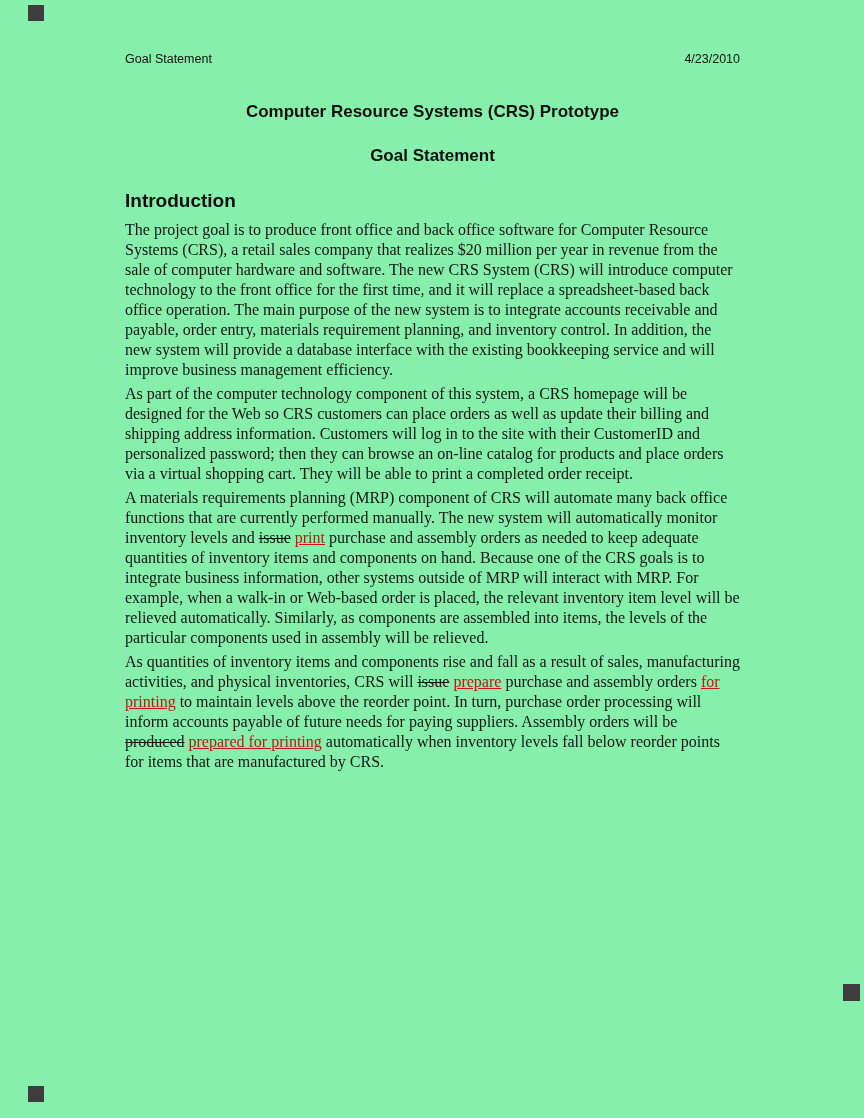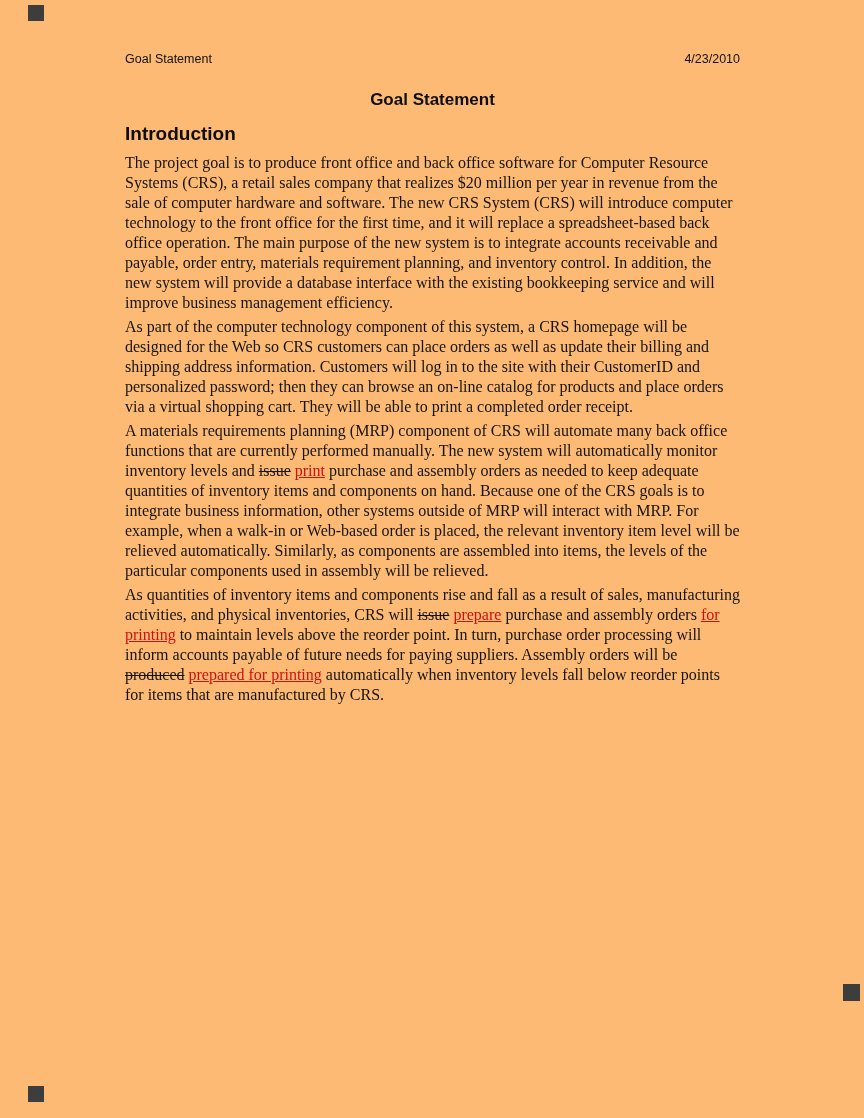--- a/index.html
+++ b/index.html
@@ -7,21 +7,21 @@
     padding: 0;
     width: 864px;
     height: 1118px;
     background: #f2f2f0;
     overflow: hidden;
   }
   .page {
     position: relative;
     width: 864px;
     height: 1118px;
-    background: #fdba74;
+    background: #86efac;
     font-family: "Liberation Serif", serif;
     color: #161616;
   }
   .corner-mark {
     position: absolute;
     background: #3d3d3d;
   }
   .mark-tl { left: 28px; top: 5px;  width: 16px; height: 16px; }
   .mark-bl { left: 28px; top: 1086px; width: 16px; height: 16px; }
   .mark-r  { left: 843px; top: 984px; width: 17px; height: 17px; }
@@ -50,21 +50,21 @@
   }
   .doc-subtitle {
     margin-top: 24px;
     text-align: center;
     font-family: "Liberation Sans", sans-serif;
     font-weight: bold;
     font-size: 17px;
     color: #0e0e0e;
   }
   .section-heading {
-    margin: 13px 0 8px 0;
+    margin: 24px 0 8px 0;
     font-family: "Liberation Sans", sans-serif;
     font-weight: bold;
     font-size: 19px;
     color: #0e0e0e;
   }
   .body-para {
     margin: 0 0 4px 0;
     font-family: "Liberation Serif", serif;
     font-size: 16px;
     line-height: 20px;
@@ -99,20 +99,21 @@
   <div class="corner-mark mark-bl"></div>
   <div class="corner-mark mark-r"></div>
 
   <div class="content">
 
     <div class="header-row">
       <span>Goal Statement</span>
       <span>4/23/2010</span>
     </div>
 
+    <div class="doc-title">Computer Resource Systems (CRS) Prototype</div>
 
     <div class="doc-subtitle">Goal Statement</div>
 
     <div class="section-heading">Introduction</div>
 
     <div id="paragraphs">
         <p class="body-para"><span>The project goal is to produce front office and back office software for Computer Resource Systems (CRS), a retail sales company that realizes $20 million per year in revenue from the sale of computer hardware and software. The new CRS System (CRS) will introduce computer technology to the front office for the first time, and it will replace a spreadsheet-based back office operation. The main purpose of the new system is to integrate accounts receivable and payable, order entry, materials requirement planning, and inventory control. In addition, the new system will provide a database interface with the existing bookkeeping service and will improve business management efficiency.</span></p>
         <p class="body-para"><span>As part of the computer technology component of this system, a CRS homepage will be designed for the Web so CRS customers can place orders as well as update their billing and shipping address information. Customers will log in to the site with their CustomerID and personalized password; then they can browse an on-line catalog for products and place orders via a virtual shopping cart. They will be able to print a completed order receipt.</span></p>
         <p class="body-para"><span>A materials requirements planning (MRP) component of CRS will automate many back office functions that are currently performed manually. The new system will automatically monitor inventory levels and </span><span class="strike">issue</span><span> </span><span class="red">print</span><span> purchase and assembly orders as needed to keep adequate quantities of inventory items and components on hand. Because one of the CRS goals is to integrate business information, other systems outside of MRP will interact with MRP. For example, when a walk-in or Web-based order is placed, the relevant inventory item level will be relieved automatically. Similarly, as components are assembled into items, the levels of the particular components used in assembly will be relieved.</span></p>
         <p class="body-para"><span>As quantities of inventory items and components rise and fall as a result of sales, manufacturing activities, and physical inventories, CRS will </span><span class="strike">issue</span><span> </span><span class="red">prepare</span><span> purchase and assembly orders </span><span class="red">for printing</span><span> to maintain levels above the reorder point. In turn, purchase order processing will inform accounts payable of future needs for paying suppliers. Assembly orders will be </span><span class="strike">produced</span><span> </span><span class="red">prepared for printing</span><span> automatically when inventory levels fall below reorder points for items that are manufactured by CRS.</span></p>

